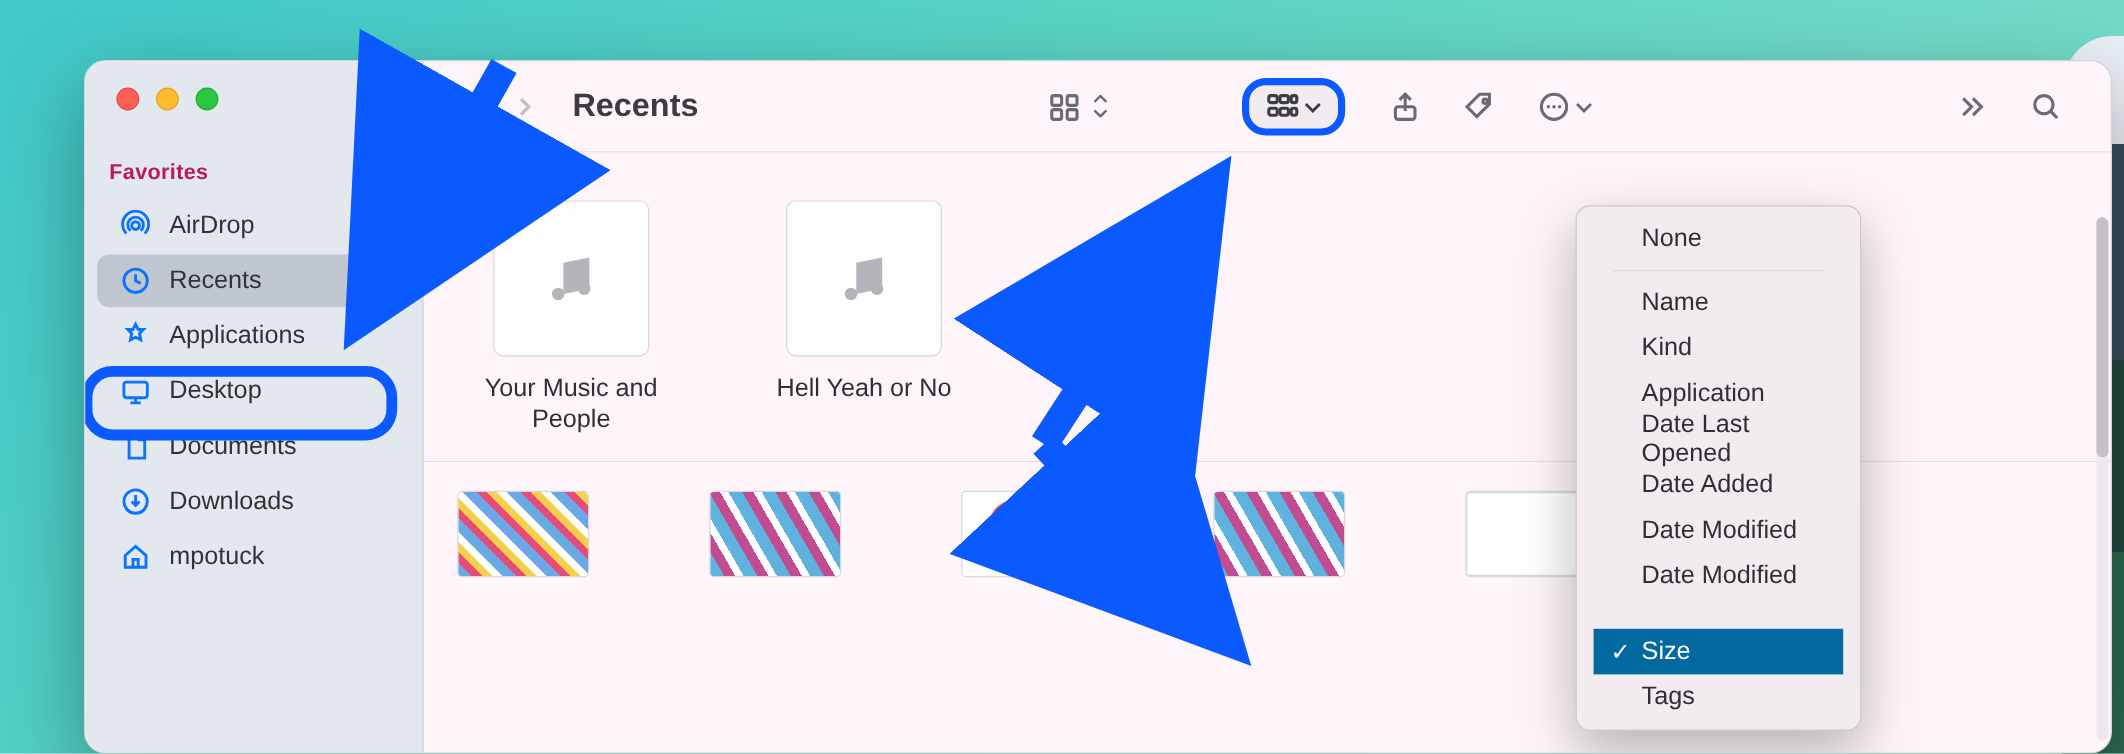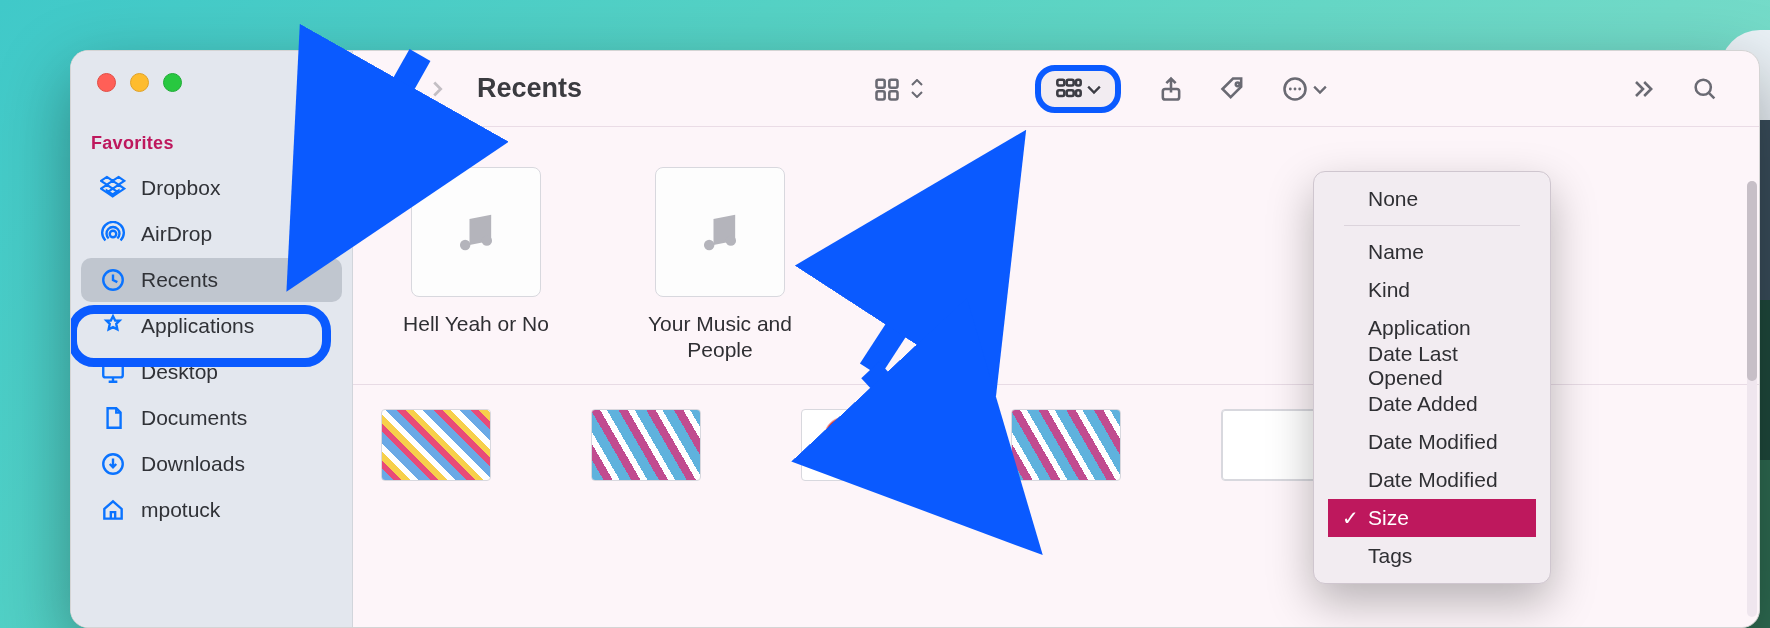--- a/index.html
+++ b/index.html
@@ -66,21 +66,21 @@
   .art-thumb.page { background:#fff; box-shadow:inset 0 0 0 1px #d8d8de; }
 
   
   .menu {
     position:absolute; left:960px; top:120px; width:238px;
     background:#f2ecf1; border:1px solid #cfc6cf; border-radius:12px;
     box-shadow:0 18px 46px rgba(0,0,0,.28);
     padding:8px 14px; z-index:10;
   }
   .menu-item { height:38px; display:flex; align-items:center; padding:0 20px 0 40px; font-size:21px; color:#2f2f33; position:relative; }
-  .menu-item.selected { background:#be185d; color:#fff; }
+  .menu-item.selected { background:#0369a1; color:#fff;margin-top:25px; }
   .menu-item.selected::before { content:"✓"; position:absolute; left:14px; font-size:20px; }
   .menu-sep { height:1px; background:#dcd4dc; margin:7px 16px; }
 
   
   .hl { position:absolute; border:9px solid #0a5aff; border-radius:26px; pointer-events:none; }
   .hl-recents { left:-3px; top:254px; width:263px; height:62px; }
 
   .arrow { pointer-events:none; }
 
   
@@ -99,28 +99,20 @@
 <div class="window">
 
   <div class="sidebar" style="position:relative;">
     <div class="traffic">
       <div class="dot red"></div>
       <div class="dot yellow"></div>
       <div class="dot green"></div>
     </div>
     <div class="section-label">Favorites</div>
 
-    <div class="side-item">
-      <span class="side-icon">
-        <svg viewBox="0 0 24 24" stroke="none" fill="#0a73ff">
-            <path d="M6 2l6 4-6 4-6-4 6-4zm12 0l6 4-6 4-6-4 6-4zM6 10l6 4-6 4-6-4 6-4zm12 0l6 4-6 4-6-4 6-4zM12 20l6-4 0 2-6 4-6-4 0-2 6 4z" transform="scale(.9) translate(1 0)"></path>
-          </svg>
-      </span>
-      <span class="side-label">Dropbox</span>
-    </div>
 
     <div class="side-item">
       <span class="side-icon">
         <svg viewBox="0 0 24 24">
             <circle cx="12" cy="12" r="3"></circle>
             <path d="M5 18a10 10 0 1 1 14 0"></path>
             <path d="M8 16a6 6 0 1 1 8 0"></path>
           </svg>
       </span>
       <span class="side-label">AirDrop</span>
@@ -279,31 +271,31 @@
     <div class="group">
       <div class="tiles">
         <div class="tile">
           <div class="thumb">
             <svg viewBox="0 0 24 24">
                 <path d="M9 18V6l10-2v12"></path>
                 <circle cx="7" cy="18" r="2.4"></circle>
                 <circle cx="17" cy="16" r="2.4"></circle>
               </svg>
           </div>
-          <div class="tile-name">Hell Yeah or No</div>
+          <div class="tile-name">Your Music and People</div>
         </div>
         <div class="tile">
           <div class="thumb">
             <svg viewBox="0 0 24 24">
                 <path d="M9 18V6l10-2v12"></path>
                 <circle cx="7" cy="18" r="2.4"></circle>
                 <circle cx="17" cy="16" r="2.4"></circle>
               </svg>
           </div>
-          <div class="tile-name">Your Music and People</div>
+          <div class="tile-name">Hell Yeah or No</div>
         </div>
       </div>
     </div>
 
     <div class="sep"></div>
 
     <div class="thumb-row">
       <div class="art-thumb"></div>
       <div class="art-thumb alt"></div>
       <div class="art-thumb alt2"></div>

